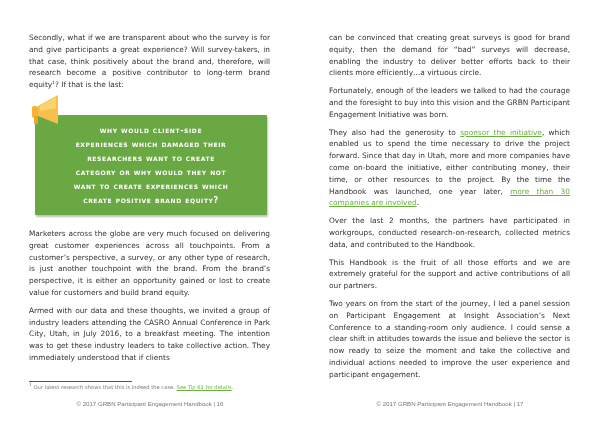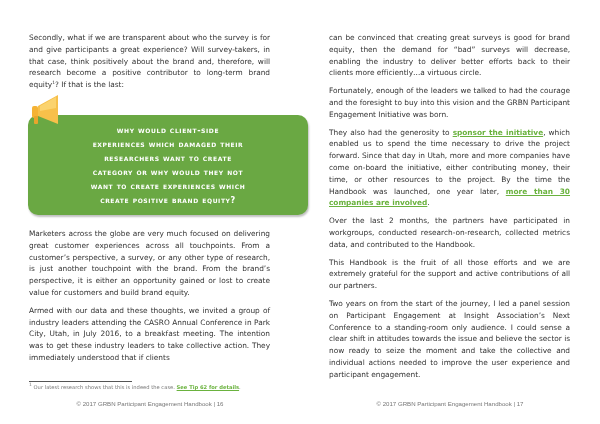--- a/index.html
+++ b/index.html
@@ -3,24 +3,24 @@
 <meta charset="utf-8">
 <style>
   html, body { margin: 0; padding: 0; background: #ffffff; }
   body { width: 600px; height: 424px; position: relative; overflow: hidden;
          font-family: "DejaVu Sans", sans-serif; color: #333333; }
   .page { position: absolute; top: 0; width: 300px; height: 424px; }
   .page.left { left: 0; }
   .page.right { left: 300px; }
   .col { position: absolute; left: 29px; width: 241px; }
   p { margin: 0 0 6px 0; font-size: 7.4px; line-height: 11.8px; text-align: justify; letter-spacing: -0.02px; }
-  .link { color: #6ab23e; font-weight: bold; text-decoration: underline; }
+  .link { color: #6ab23e; font-weight: normal; text-decoration: underline; }
   sup { font-size: 4.5px; line-height: 0; }
-  .callout { position: absolute; left: 28px; top: 115px; width: 232px; height: 100px;
-             background: #6aa843; box-shadow: 1px 2px 2px rgba(0,0,0,0.25); border-radius: 10px; padding-left: 48px; }
+  .callout { position: absolute; left: 35px; top: 115px; width: 232px; height: 100px;
+             background: #6aa843; box-shadow: 1px 2px 2px rgba(0,0,0,0.25); border-radius: 1px; }
   .callout-text { position: absolute; left: 0; right: 0; top: 8px; text-align: center;
                   color: #ffffff; font-weight: bold; font-size: 8.1px; line-height: 14px;
                   letter-spacing: 0.6px; font-variant: small-caps; text-transform: lowercase; }
   .megaphone { position: absolute; left: 28px; top: 92px; width: 40px; height: 34px; }
   .footnote-rule { position: absolute; left: 29px; top: 381px; width: 103px; height: 0;
                    border-top: 0.6px solid #555; }
   .footnote { position: absolute; left: 29px; top: 384px; font-size: 5.2px; color: #777; white-space: nowrap; }
   .footnote .link { font-size: 5.2px; }
   .footer { position: absolute; left: 0; width: 300px; top: 400px; text-align: center;
             font-size: 6.1px; color: #777; font-family: "Liberation Sans", sans-serif; }

